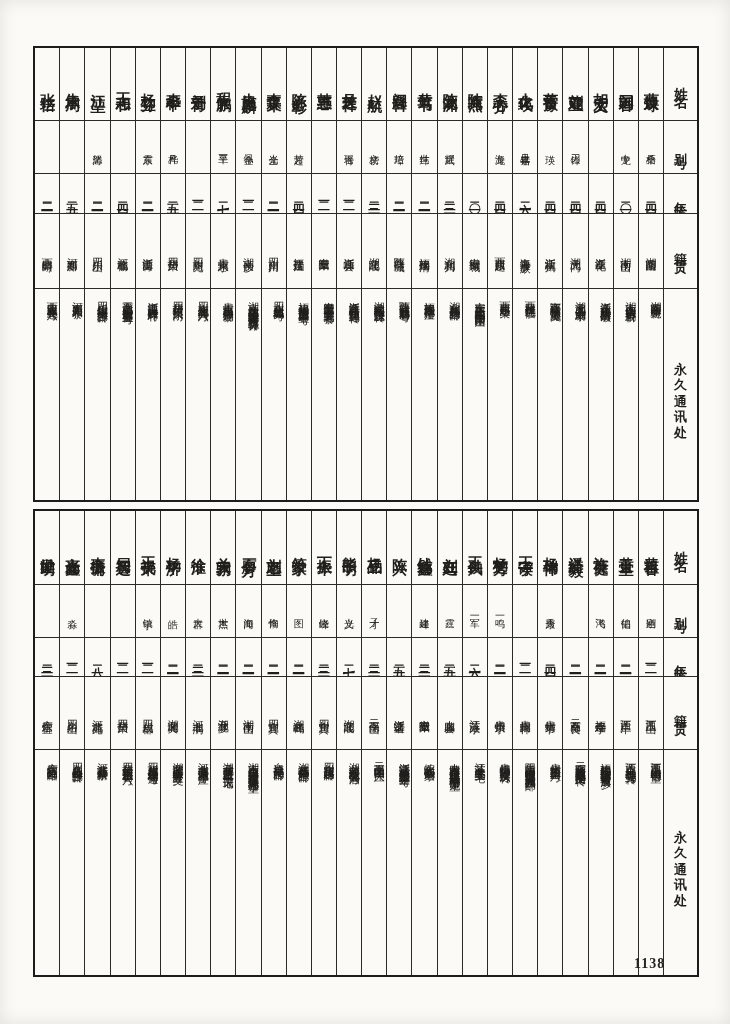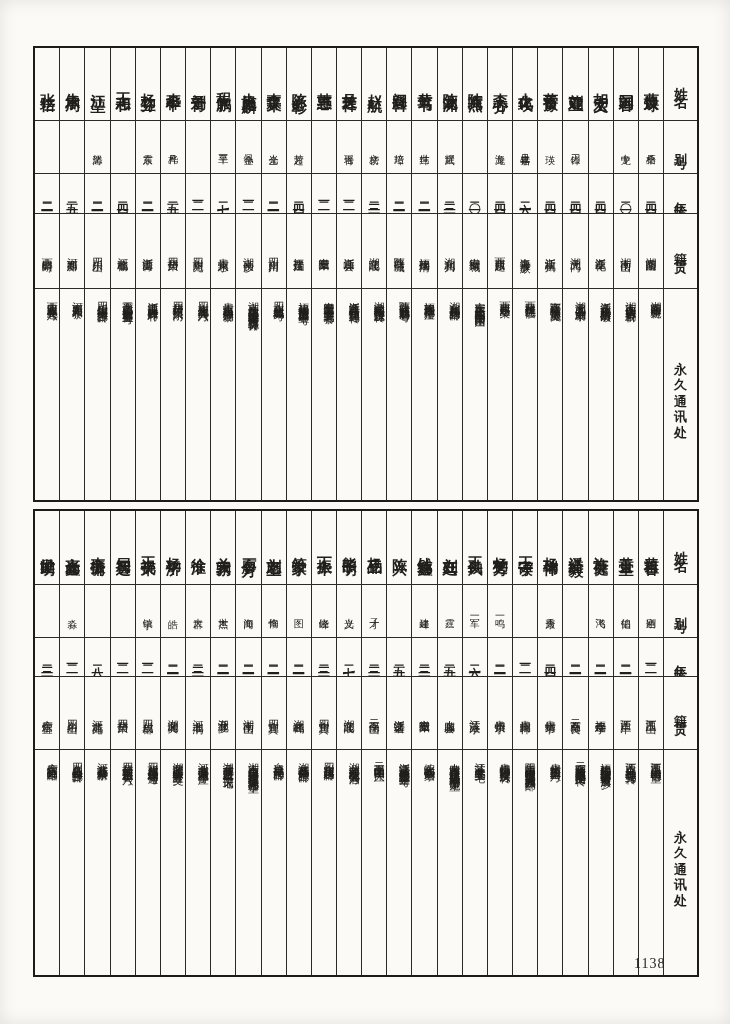--- a/index.html
+++ b/index.html
@@ -62,21 +62,21 @@
   .header-col .cell-name .vtext{font-size:14px;font-weight:700;letter-spacing:8px;}
   .header-col .cell-alias .vtext{font-size:13px;font-weight:700;letter-spacing:4px;line-height:1;}
   .header-col .cell-age .vtext{font-size:13px;font-weight:700;letter-spacing:2px;}
   .header-col .cell-origin .vtext{font-size:13px;font-weight:700;letter-spacing:8px;line-height:1;}
   .header-col .cell-address{display:flex;justify-content:center;align-items:center;padding:0;}
   .header-col .cell-address .vtext{
     width:auto;height:auto;font-size:13px;font-weight:700;letter-spacing:16px;line-height:1;
   }
   .page-number{
     position:absolute;left:634px;top:956px;
-    font-size:14px;color:#26251f;letter-spacing:1px;
+    font-size:14px;color:#26251f;letter-spacing:1px;font-weight:bold;
   }
 </style>
 </head>
 <body>
 
 <div class="page">
   <div class="register">
     <div class="section sec0">
         <div class="col header-col">
           <div class="cell cell-name">

